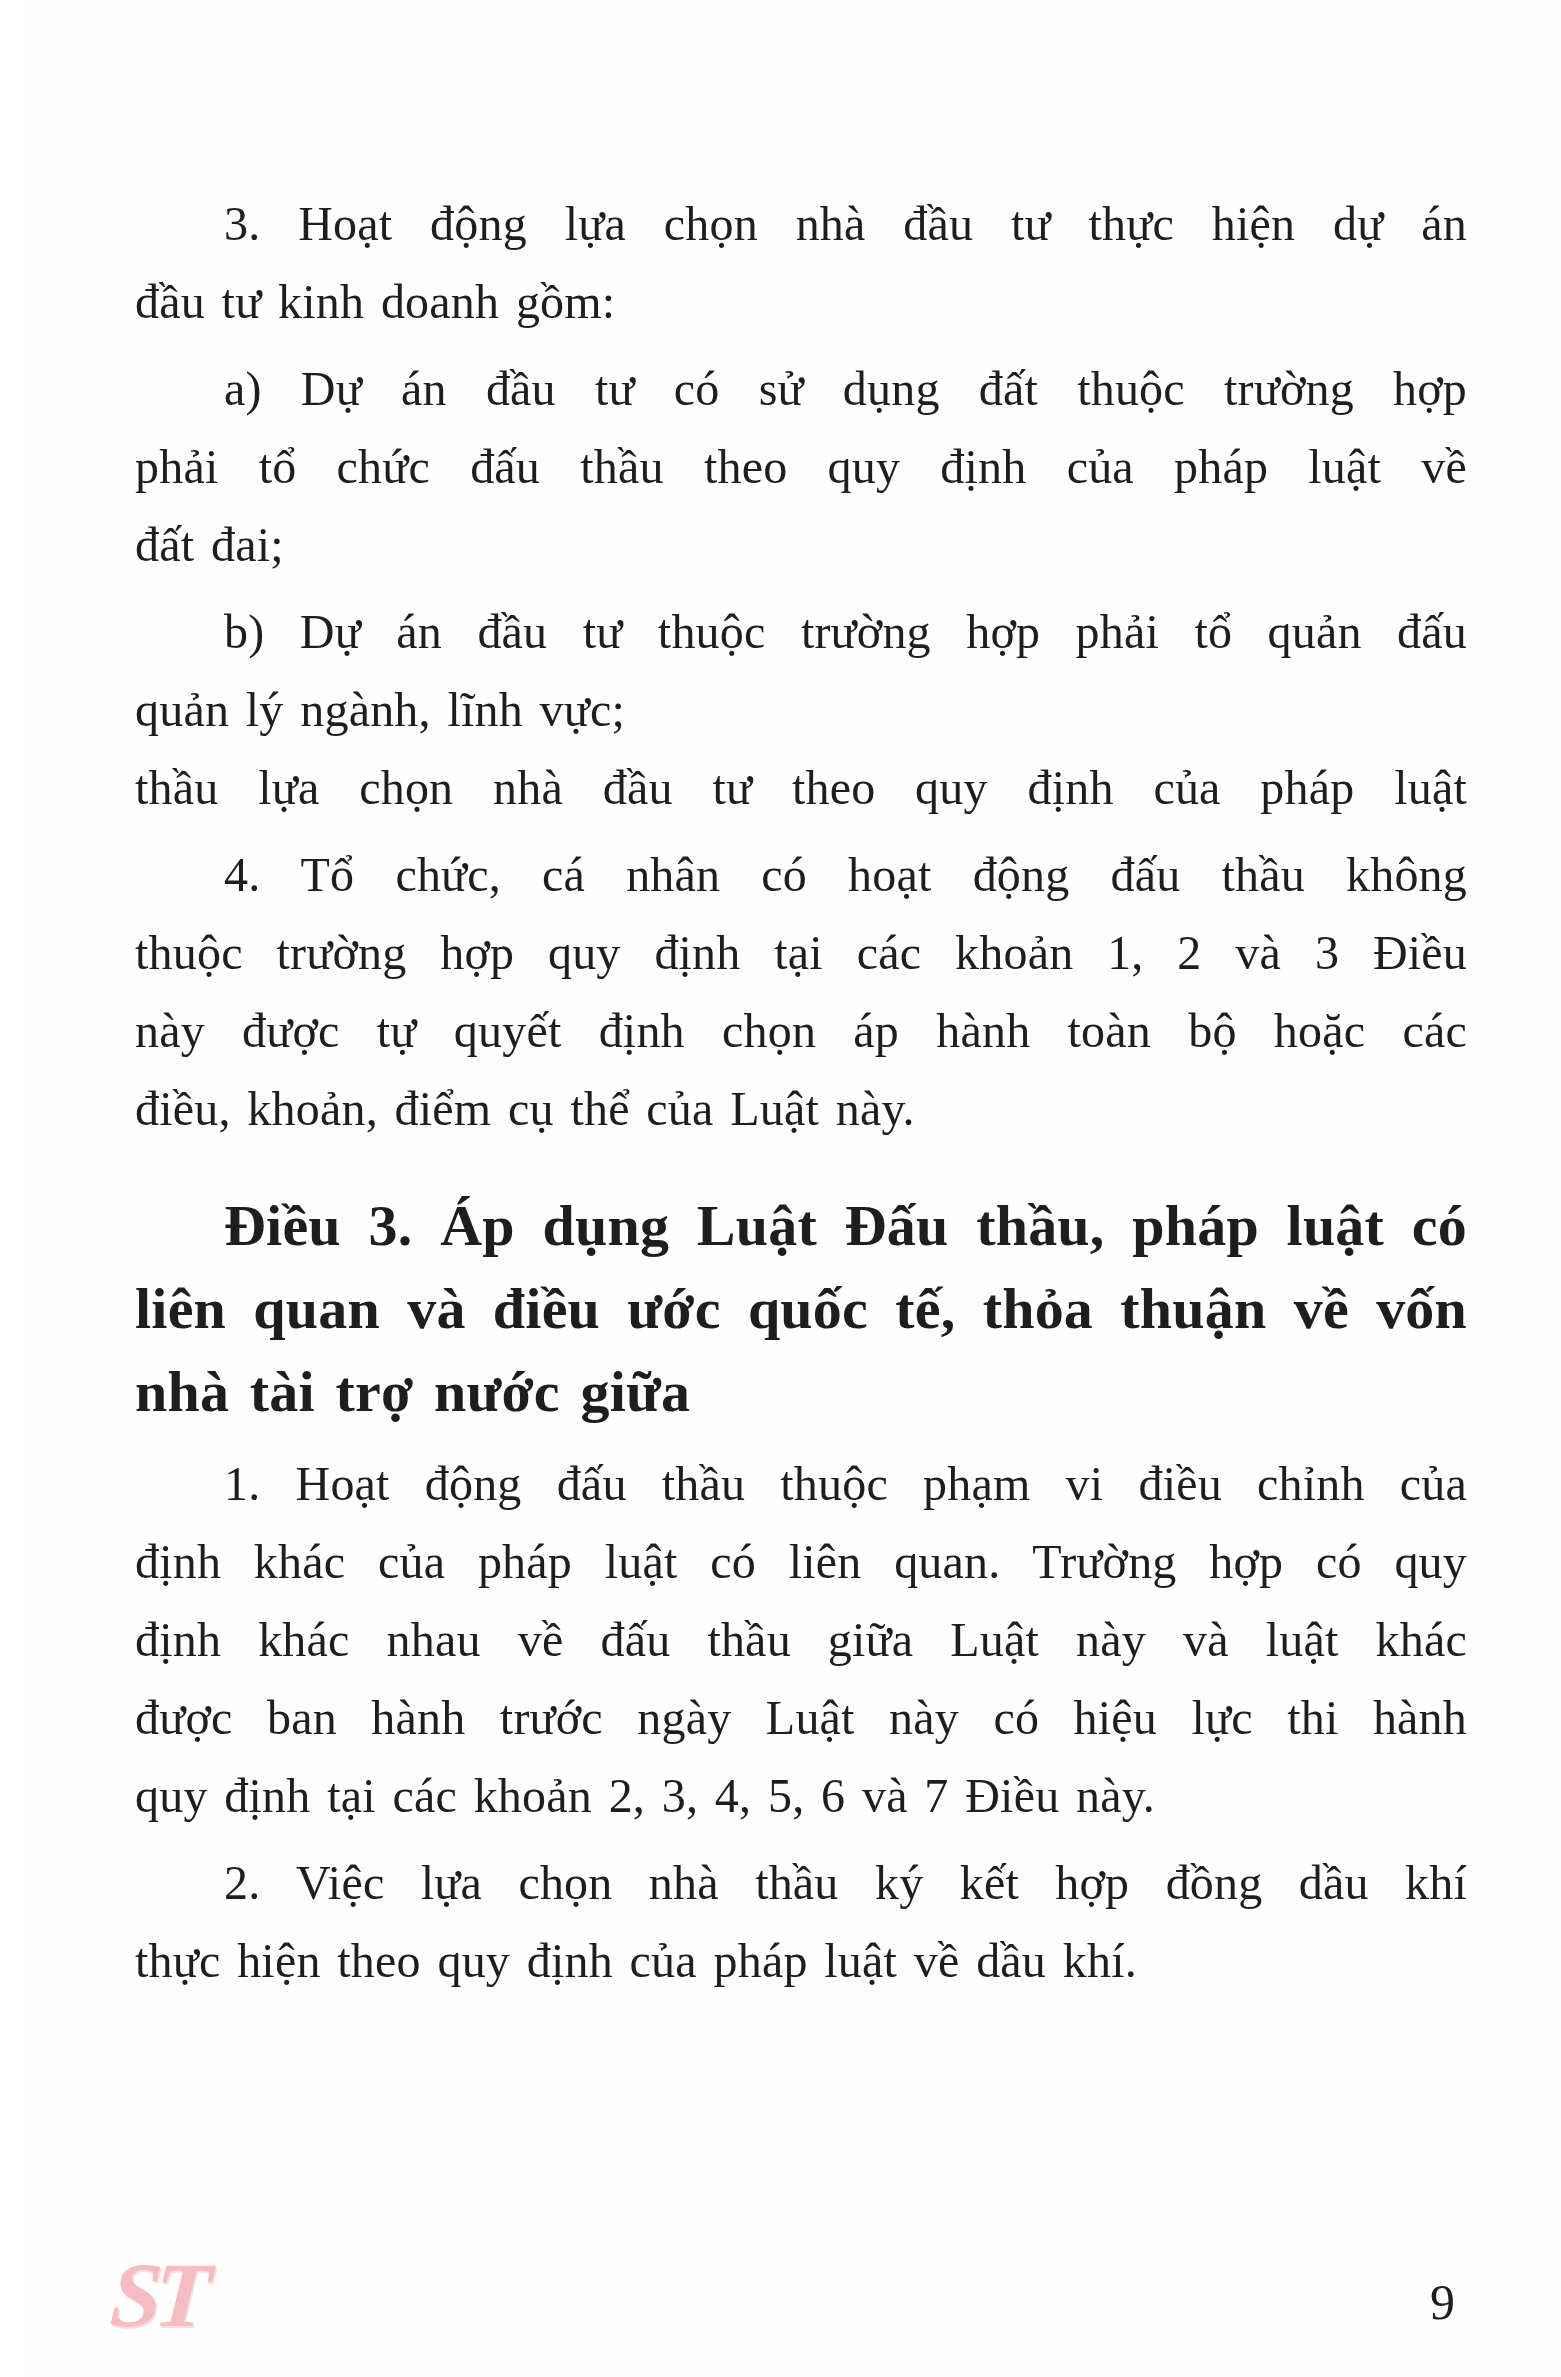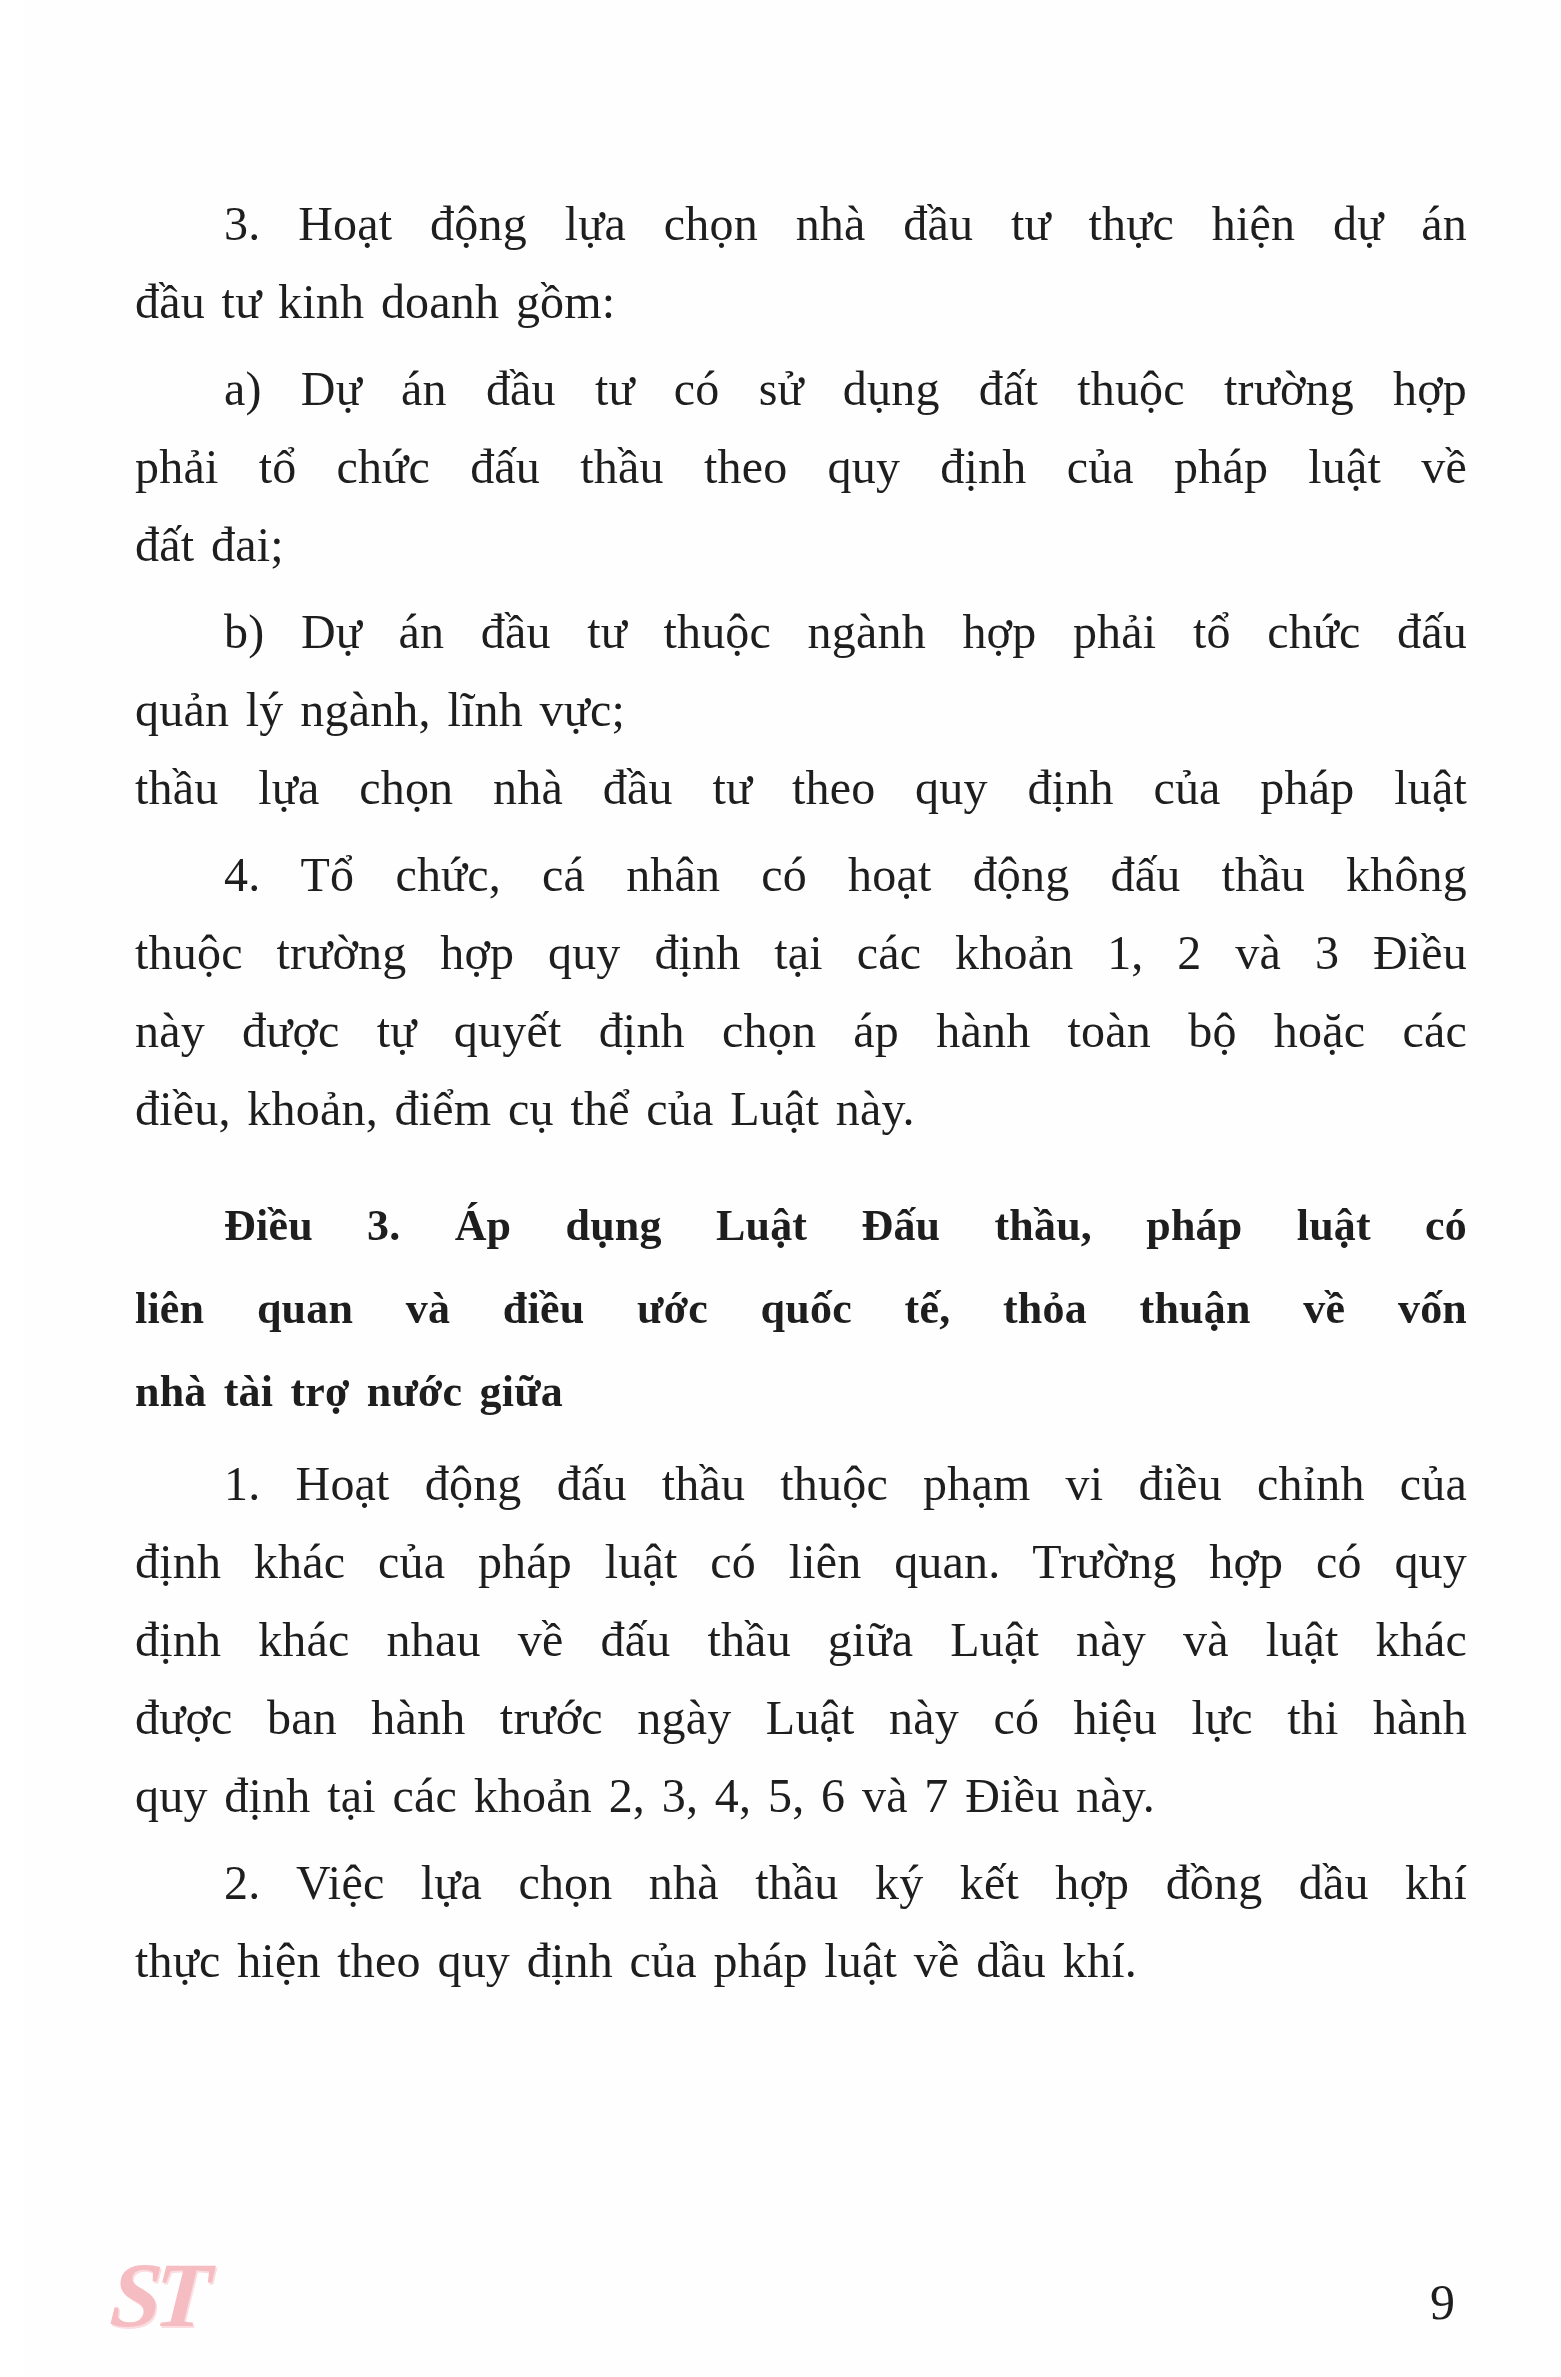--- a/index.html
+++ b/index.html
@@ -41,21 +41,21 @@
   }
   .para .line.last {
     text-align-last: left;
   }
   .para.heading {
     margin-top: 36px;
     margin-bottom: 12px;
   }
   .para.heading .line {
     font-weight: bold;
-    font-size: 44px;
+    font-size: 58px;
     line-height: 83px;
     word-spacing: 6px;
   }
   .footer-logo {
     position: absolute;
     left: 87px;
     top: 2249px;
     font-family: "Liberation Serif", "DejaVu Serif", serif;
     font-weight: bold;
     font-style: italic;
@@ -88,21 +88,21 @@
       <p class="line last">đầu tư kinh doanh gồm:</p>
     </section>
 
     <section class="para body">
       <p class="line first">a) Dự án đầu tư có sử dụng đất thuộc trường hợp</p>
       <p class="line">phải tổ chức đấu thầu theo quy định của pháp luật về</p>
       <p class="line last">đất đai;</p>
     </section>
 
     <section class="para body">
-      <p class="line first">b) Dự án đầu tư thuộc ngành hợp phải tổ chức đấu</p>
+      <p class="line first">b) Dự án đầu tư thuộc trường hợp phải tổ quản đấu</p>
       <p class="line last">quản lý ngành, lĩnh vực;</p>
       <p class="line">thầu lựa chọn nhà đầu tư theo quy định của pháp luật</p>
     </section>
 
     <section class="para body">
       <p class="line first">4. Tổ chức, cá nhân có hoạt động đấu thầu không</p>
       <p class="line">thuộc trường hợp quy định tại các khoản 1, 2 và 3 Điều</p>
       <p class="line">này được tự quyết định chọn áp hành toàn bộ hoặc các</p>
       <p class="line last">điều, khoản, điểm cụ thể của Luật này.</p>
     </section>

